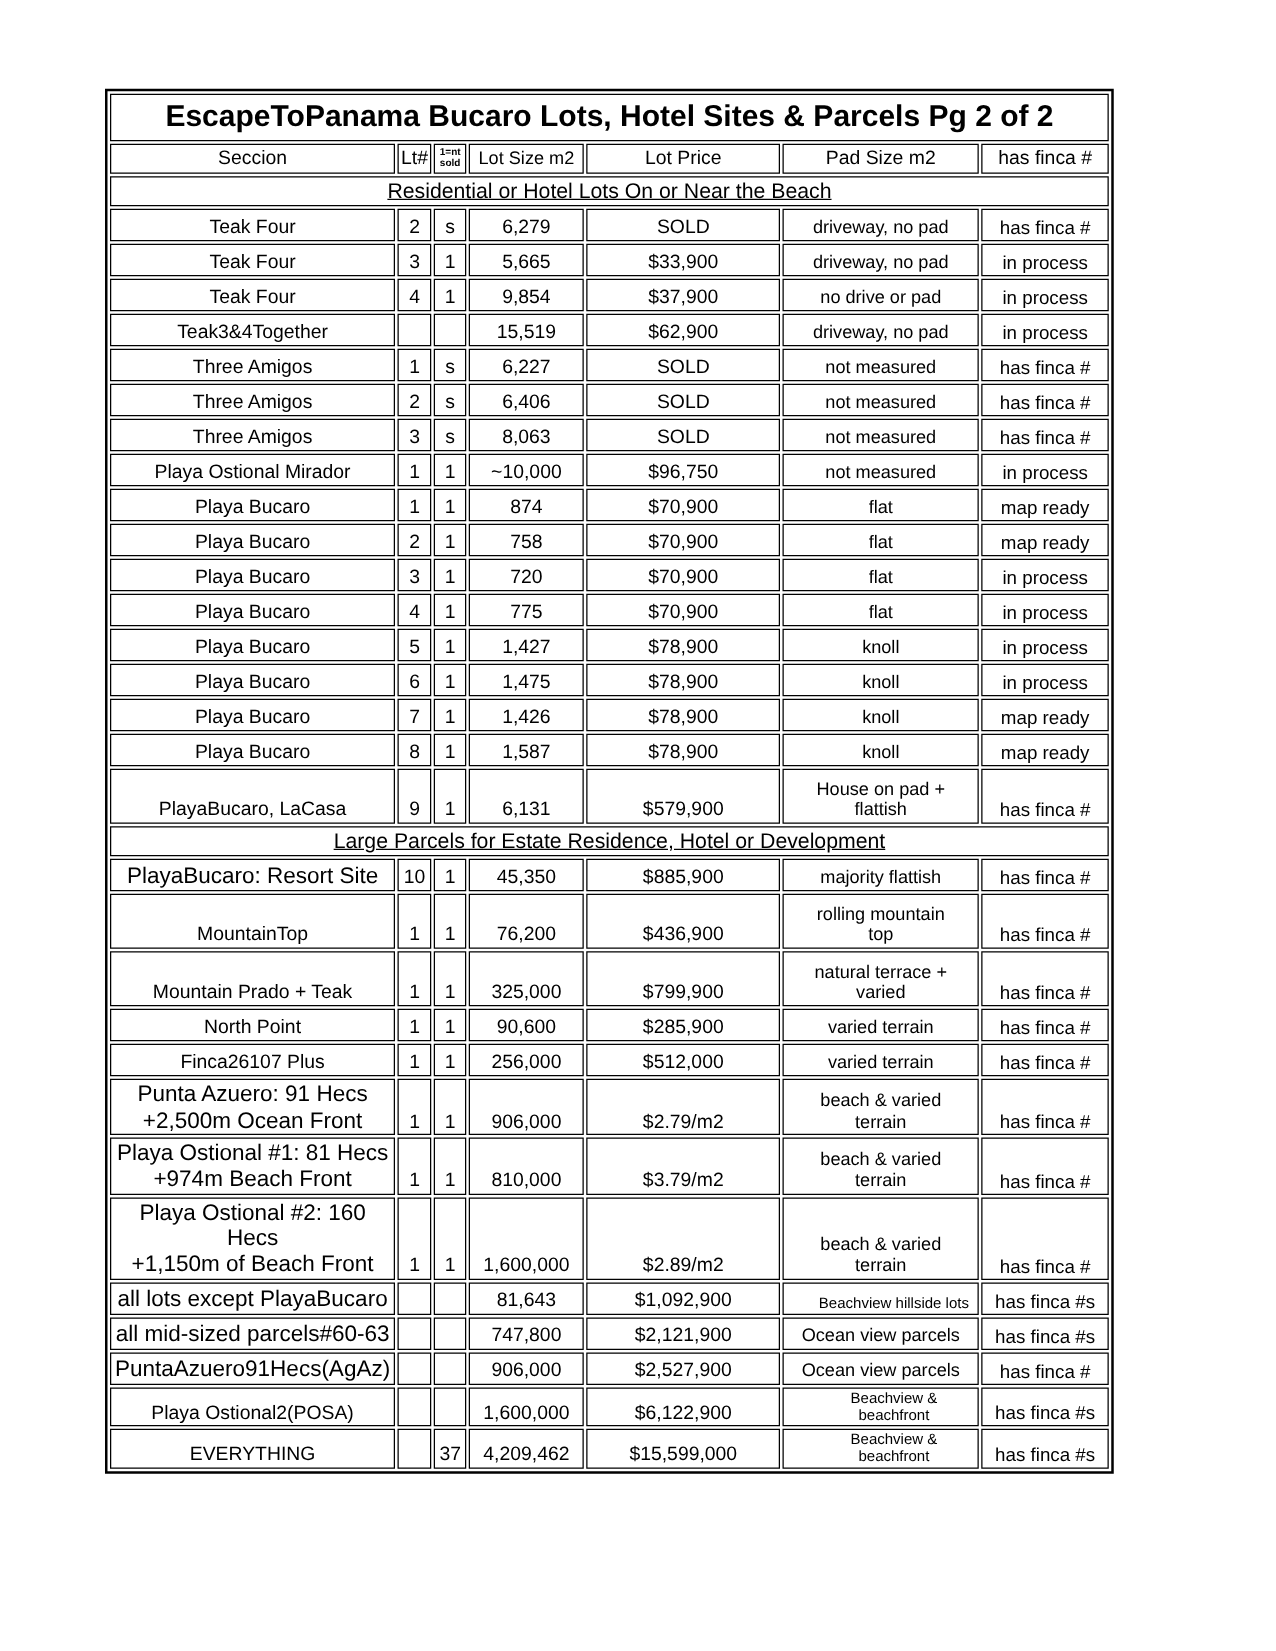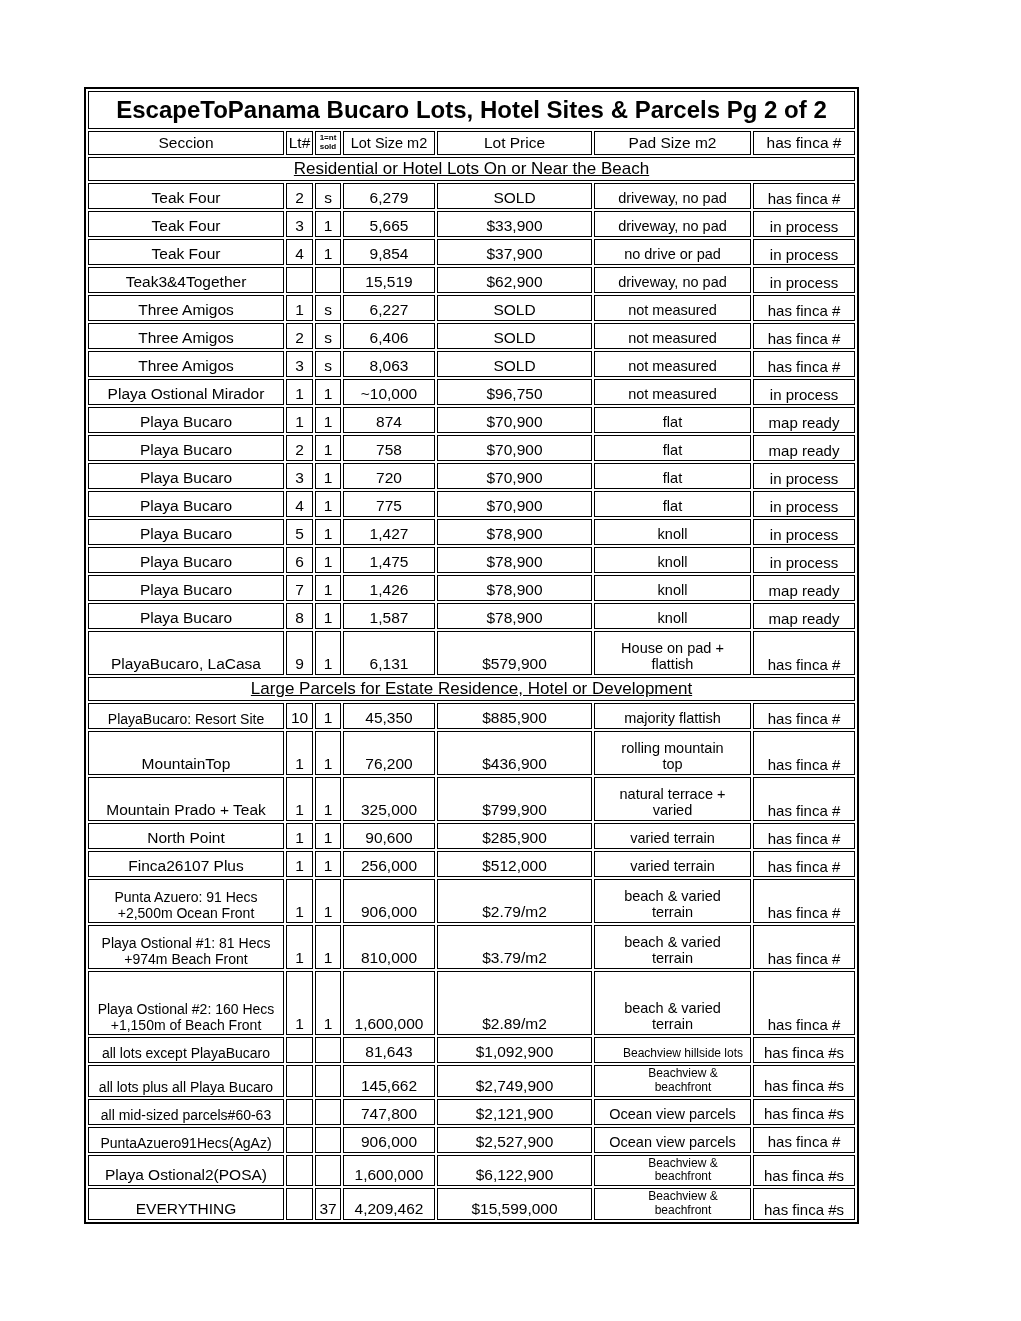--- a/index.html
+++ b/index.html
@@ -11,21 +11,21 @@
     height: 1321px;
     background: #ffffff;
     color: #000000;
     font-family: "Liberation Sans", sans-serif;
     position: relative;
     overflow: hidden;
   }
   table.sheet {
     position: absolute;
     left: 84px;
-    top: 87px;
+    top: 71px;
     border-collapse: separate;
     border-spacing: 2px;
     border: 2px solid #000;
     table-layout: fixed;
   }
   td {
     border: 1px solid #000;
     vertical-align: bottom;
     padding: 1px 3px;
     line-height: 1.15;
@@ -59,21 +59,21 @@
     vertical-align: middle;
     font-size: 17px;
     height: 20px;
     text-decoration: underline;
   }
   td.sec {
     text-align: center;
     font-size: 15.5px;
     white-space: pre-line;
   }
-  td.sec.sm { font-size: 14px; }
+  td.sec.sm { font-size: 18px; }
   .c { text-align: center; }
   td.num { font-size: 15.5px; }
   td.pad {
     font-size: 14.5px;
     white-space: pre-line;
   }
   td.pad.sm { font-size: 12px; padding-left: 24px; }
   td.finca { font-size: 15px; }
   tr.tall > td { height: 40px; }
   tr.xtall > td { height: 60px; }
@@ -350,29 +350,20 @@
       <tr>
         <td class="sec sm">all lots except PlayaBucaro</td>
         <td class="c num"></td>
         <td class="c num"></td>
         <td class="c num">81,643</td>
         <td class="c num">$1,092,900</td>
         <td class="c pad sm">Beachview hillside lots</td>
         <td class="c finca">has finca #s</td>
       </tr>
       <tr>
-        <td class="sec sm">all lots plus all Playa Bucaro</td>
-        <td class="c num"></td>
-        <td class="c num"></td>
-        <td class="c num">145,662</td>
-        <td class="c num">$2,749,900</td>
-        <td class="c pad sm">Beachview &amp; beachfront</td>
-        <td class="c finca">has finca #s</td>
-      </tr>
-      <tr>
         <td class="sec sm">all mid-sized parcels#60-63</td>
         <td class="c num"></td>
         <td class="c num"></td>
         <td class="c num">747,800</td>
         <td class="c num">$2,121,900</td>
         <td class="c pad">Ocean view parcels</td>
         <td class="c finca">has finca #s</td>
       </tr>
       <tr>
         <td class="sec sm">PuntaAzuero91Hecs(AgAz)</td>

